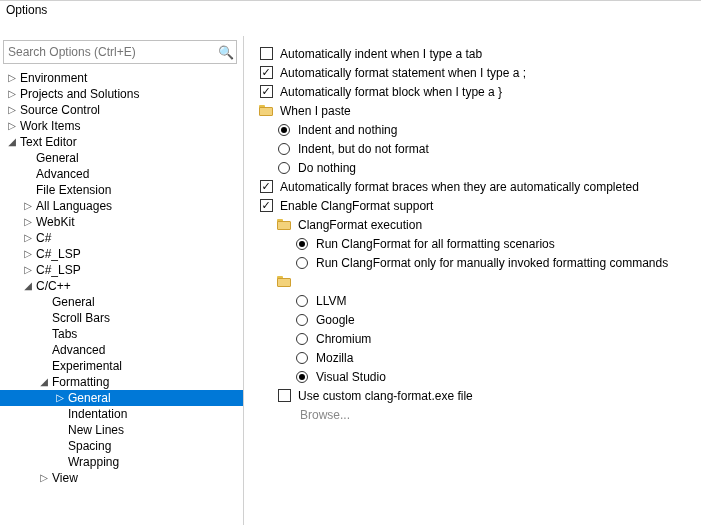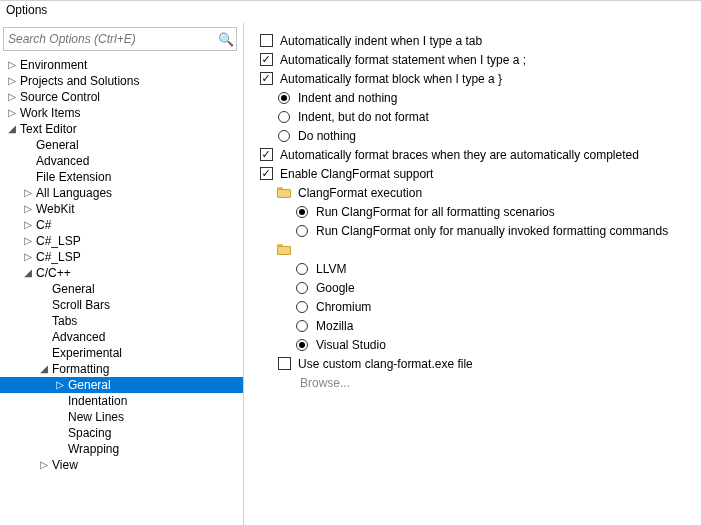--- a/index.html
+++ b/index.html
@@ -1,22 +1,22 @@
 <!DOCTYPE html>
 <html><head>
 <meta charset="utf-8">
 <style>
 * { box-sizing: border-box; margin: 0; padding: 0; font-family: "Segoe UI", Tahoma, sans-serif; font-size: 12px; }
 html, body { width: 701px; height: 525px; background: #fff; color: #000; overflow: hidden; }
-.window { width: 100%; height: 100%; display: flex; flex-direction: column; border-top: 1px solid #d0d0d0; }
+.window { width: 100%; height: 100%; display: flex; flex-direction: column; border-top: 1px solid #d0d0d0; gap: 13px; }
 .title-bar { height: 22px; padding: 2px 6px; font-size: 12px; }
 .content { flex: 1; display: flex; min-height: 0; }
 .left-pane { width: 244px; display: flex; flex-direction: column; border-right: 1px solid #d0d0d0; }
 .search-row { display: flex; align-items: center; border: 1px solid #c0c0c0; margin: 4px 6px 4px 3px; height: 24px; background: #fff; }
-.search-row input { flex: 1; border: none; outline: none; padding: 2px 4px; font-size: 12px; color: #4d7c0f; font-style: italic; background: transparent; }
+.search-row input { flex: 1; border: none; outline: none; padding: 2px 4px; font-size: 12px; color: #4d7c0f; background: transparent; }
 .search-row .mag { width: 20px; text-align: center; color: #555; font-size: 13px; }
 .tree { flex: 1; overflow: auto; padding-top: 2px; }
 .tree-row { display: flex; align-items: center; height: 16px; white-space: nowrap; cursor: default; padding-right: 4px; }
 .tree-row .arrow { width: 12px; text-align: center; color: #555; font-size: 10px; line-height: 1; }
 .tree-row .arrow.blank { color: transparent; }
 .tree-row .lbl { padding-left: 2px; }
 .tree-row.selected { background: #0078d7; color: #fff; }
 .tree-row.selected .arrow { color: #fff; }
 .right-pane { flex: 1; overflow: auto; padding: 8px 4px 8px 14px; }
 .opt-row { display: flex; align-items: center; height: 19px; white-space: nowrap; text-align: center; }
@@ -168,20 +168,26 @@
             <span class="chk checked"></span>
           </span>
           <span class="txt">Automatically format statement when I type a ;</span>
         </div>
         <div class="opt-row opt-ind-0">
           <span class="ctrl">
             <span class="chk checked"></span>
           </span>
           <span class="txt">Automatically format block when I type a }</span>
         </div>
+        <div class="opt-row opt-ind-0">
+          <span class="ctrl">
+            <span class="folder"></span>
+          </span>
+          <span class="txt">When I paste</span>
+        </div>
         <div class="opt-row opt-ind-1">
           <span class="ctrl">
             <span class="rdo checked"></span>
           </span>
           <span class="txt">Indent and nothing</span>
         </div>
         <div class="opt-row opt-ind-1">
           <span class="ctrl">
             <span class="rdo"></span>
           </span>

